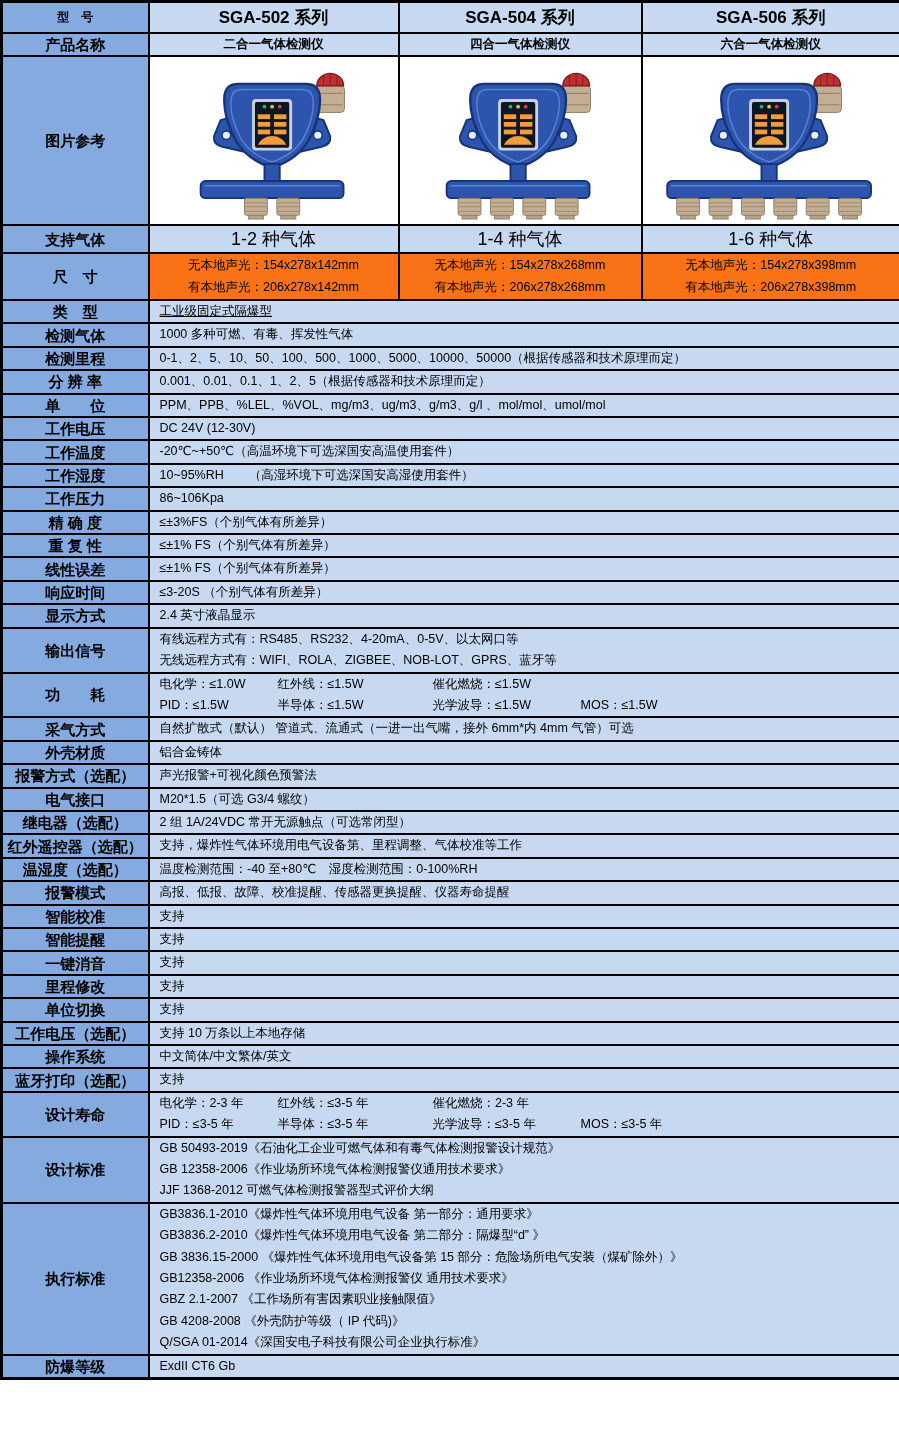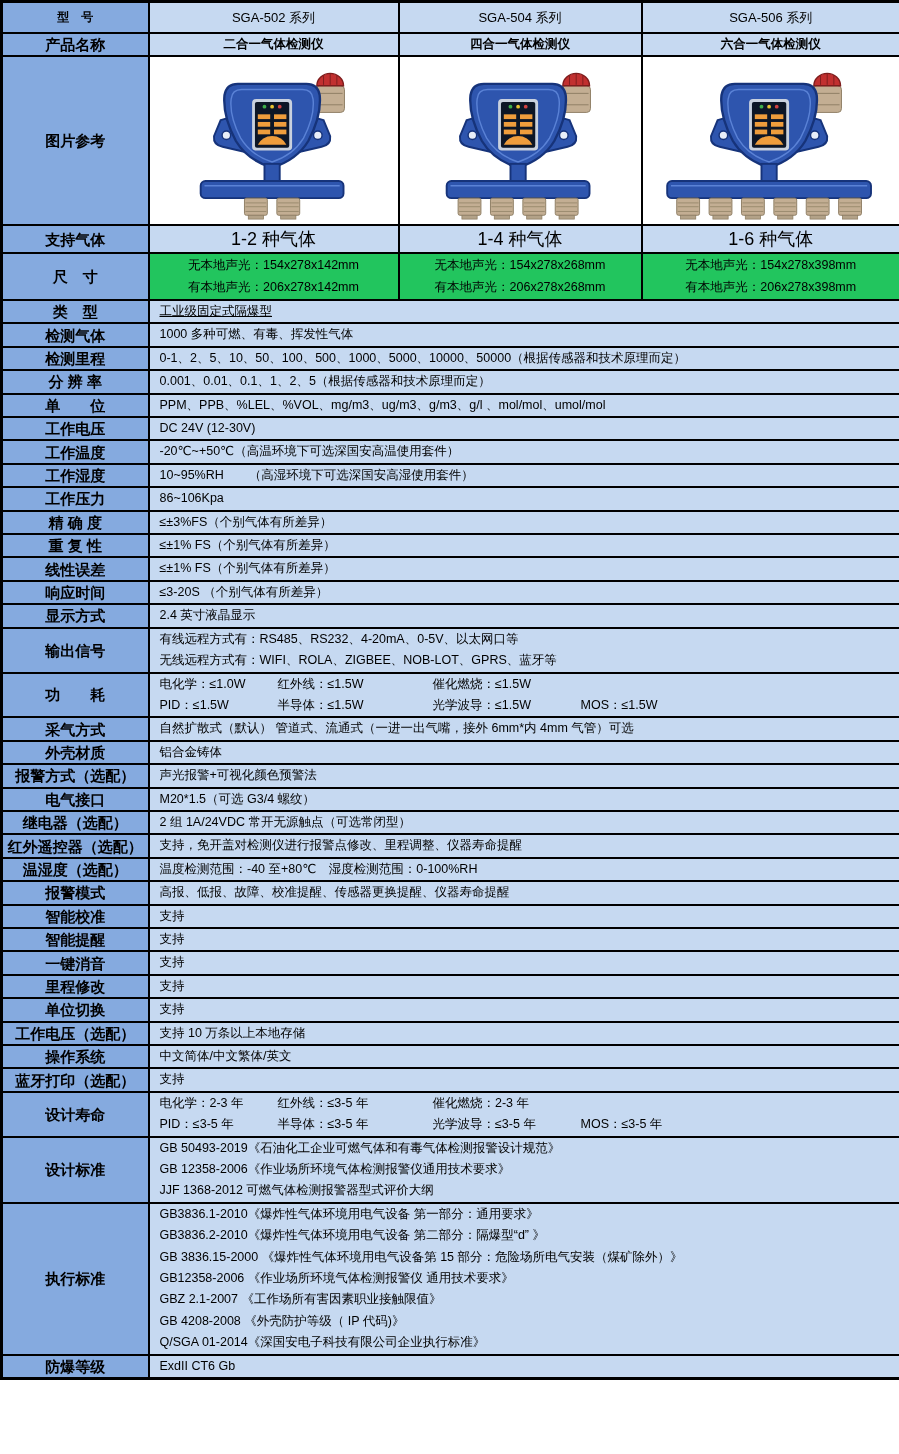--- a/index.html
+++ b/index.html
@@ -2,27 +2,27 @@
 <html lang="zh"><head>
 <meta charset="utf-8">
 <style>
   html,body{margin:0;padding:0;background:#fff;}
   body{font-family:"Liberation Sans","DejaVu Sans",sans-serif;color:#000;}
   table.spec{border-collapse:collapse;width:899px;table-layout:fixed;background:#fff;border:3px solid #000;}
   td{border:2px solid #000;overflow:hidden;}
   .lbl{background:#85aadf;font-weight:bold;text-align:center;font-size:15px;line-height:15px;vertical-align:middle;padding:0 2px;}
   .val{background:#c6d9f1;font-size:12.5px;line-height:21.4px;padding:0 6px 0 10px;white-space:pre-wrap;vertical-align:middle;}
   .val.u{text-decoration:underline;}
-  .mcell{background:#c6d9f1;text-align:center;font-weight:normal;font-size:13px;vertical-align:middle;}
+  .mcell{background:#c6d9f1;text-align:center;font-weight:bold;font-size:17px;vertical-align:middle;}
   .pcell{background:#c6d9f1;text-align:center;font-weight:600;font-size:12.5px;vertical-align:middle;}
   .hrow td{height:27px;}
   .prow td{height:19px;}
   .grow td{height:24px;}
   .gcell{background:#c6d9f1;text-align:center;font-size:18px;vertical-align:middle;}
-  .dcell{background:#22c55e;text-align:center;font-size:12.5px;line-height:21.5px;white-space:pre-line;vertical-align:middle;height:43px;}
+  .dcell{background:#f97316;text-align:center;font-size:12.5px;line-height:21.5px;white-space:pre-line;vertical-align:middle;height:43px;}
   .icell{background:#ffffff;text-align:center;vertical-align:middle;height:167px;padding:0;}
   svg.detector{width:236px;height:160px;display:block;margin:0 auto;}
   .cline{line-height:21.4px;white-space:nowrap;}
   .cline span{white-space:nowrap;}
 </style>
 </head>
 <body>
 
 <table class="spec">
   <colgroup>
@@ -303,21 +303,21 @@
       <tr>
         <td class="lbl">电气接口</td>
         <td class="val" colspan="3">M20*1.5（可选 G3/4 螺纹）</td>
       </tr>
       <tr>
         <td class="lbl">继电器（选配）</td>
         <td class="val" colspan="3">2 组 1A/24VDC 常开无源触点（可选常闭型）</td>
       </tr>
       <tr>
         <td class="lbl">红外遥控器（选配）</td>
-        <td class="val" colspan="3">支持，免开盖对检测仪进行报警点修改、里程调整、仪器寿命提醒</td>
+        <td class="val" colspan="3">支持，爆炸性气体环境用电气设备第、里程调整、气体校准等工作</td>
       </tr>
       <tr>
         <td class="lbl">温湿度（选配）</td>
         <td class="val" colspan="3">温度检测范围：-40 至+80℃　湿度检测范围：0-100%RH</td>
       </tr>
       <tr>
         <td class="lbl">报警模式</td>
         <td class="val" colspan="3">高报、低报、故障、校准提醒、传感器更换提醒、仪器寿命提醒</td>
       </tr>
       <tr>

